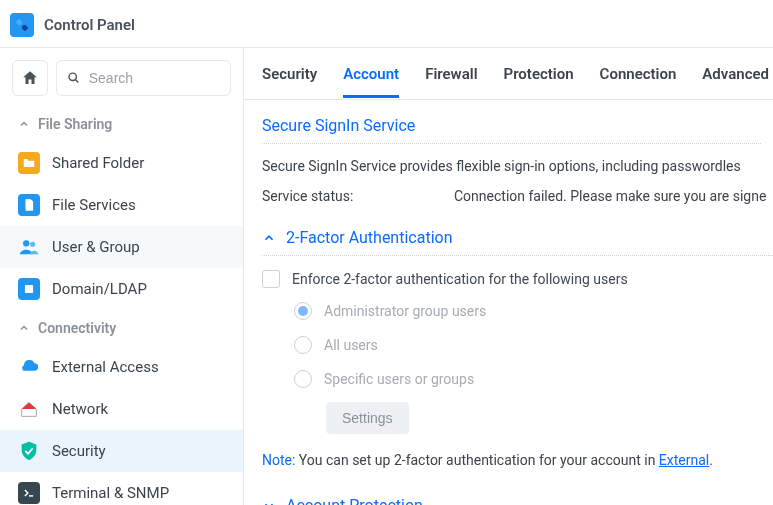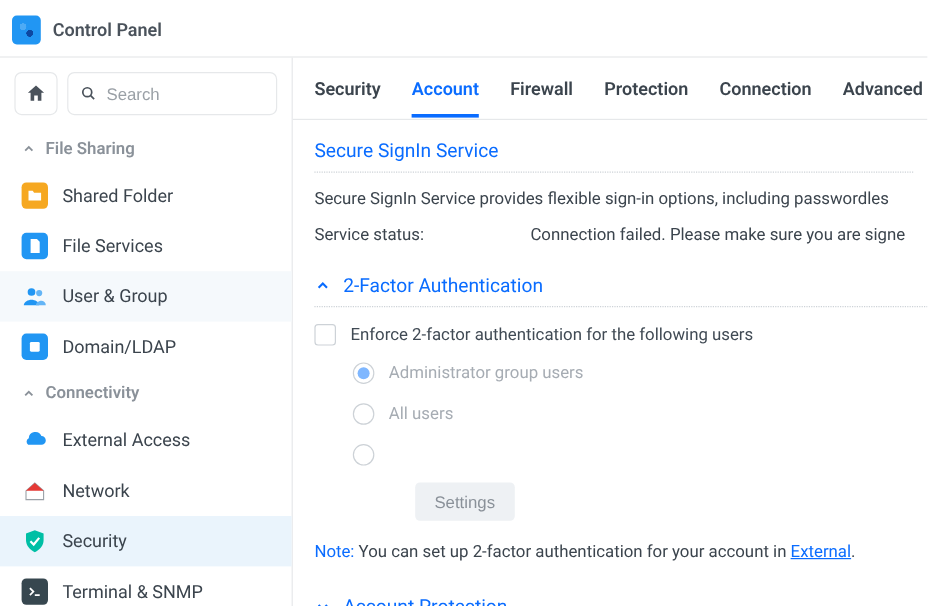--- a/index.html
+++ b/index.html
@@ -132,21 +132,21 @@
     font-size:16px;
     padding-bottom: 8px;
     border-bottom: 1px dotted #cdd2d7;
     margin-right: 12px;
   }
   .panel-desc {
     padding: 14px 0 8px 0;
     color:#3b444d;
     white-space: nowrap;
   }
-  .kv-row { display:flex; padding: 6px 0 18px 0; }
+  .kv-row { display:flex; padding: 6px 0 18px 0; gap: 12px; }
   .kv-label { width: 180px; color:#3b444d; }
   .kv-value { color:#3b444d; white-space:nowrap; }
   .section-toggle {
     display:flex; align-items:center; gap:10px;
     color:#0a6cff;
     font-size:16px;
     padding: 6px 0 8px 0;
     border-bottom: 1px dotted #cdd2d7;
     cursor:pointer;
   }
@@ -165,21 +165,21 @@
   }
   .radio.checked::after{
     content:""; width:10px;height:10px;border-radius:50%;background:#7fb7ff;
   }
   .btn {
     display:inline-block;
     padding: 8px 16px;
     background:#eef1f4;
     color:#8a9199;
     border-radius:4px;
-    margin: 6px 0 0 52px;
+    margin: 6px 0 0 32px;
     border: none;
     font-size: 14px;
   }
   .note { padding-top: 18px; color:#3b444d; }
   .note .prefix { color:#0a6cff; }
   .note a { color:#0a6cff; text-decoration: underline; cursor:pointer; }
   .second-section { margin-top: 22px; }
   svg { display:block; }
 </style>
 </head>
@@ -327,20 +327,21 @@
         <div class="radio-row">
           <div class="radio checked"></div>
           <span>Administrator group users</span>
         </div>
         <div class="radio-row">
           <div class="radio"></div>
           <span>All users</span>
         </div>
         <div class="radio-row">
           <div class="radio"></div>
+          <span>Specific users or groups</span>
         </div>
         <button class="btn" disabled="">Settings</button>
       </div>
 
       <div class="note">
         <span class="prefix">Note:</span><span> You can set up 2-factor authentication for your account in </span><a>External</a><span>.</span>
       </div>
 
       <div class="section-toggle second-section">
         <svg width="14" height="14" viewBox="0 0 24 24" fill="none" stroke="#0a6cff" stroke-width="3">

